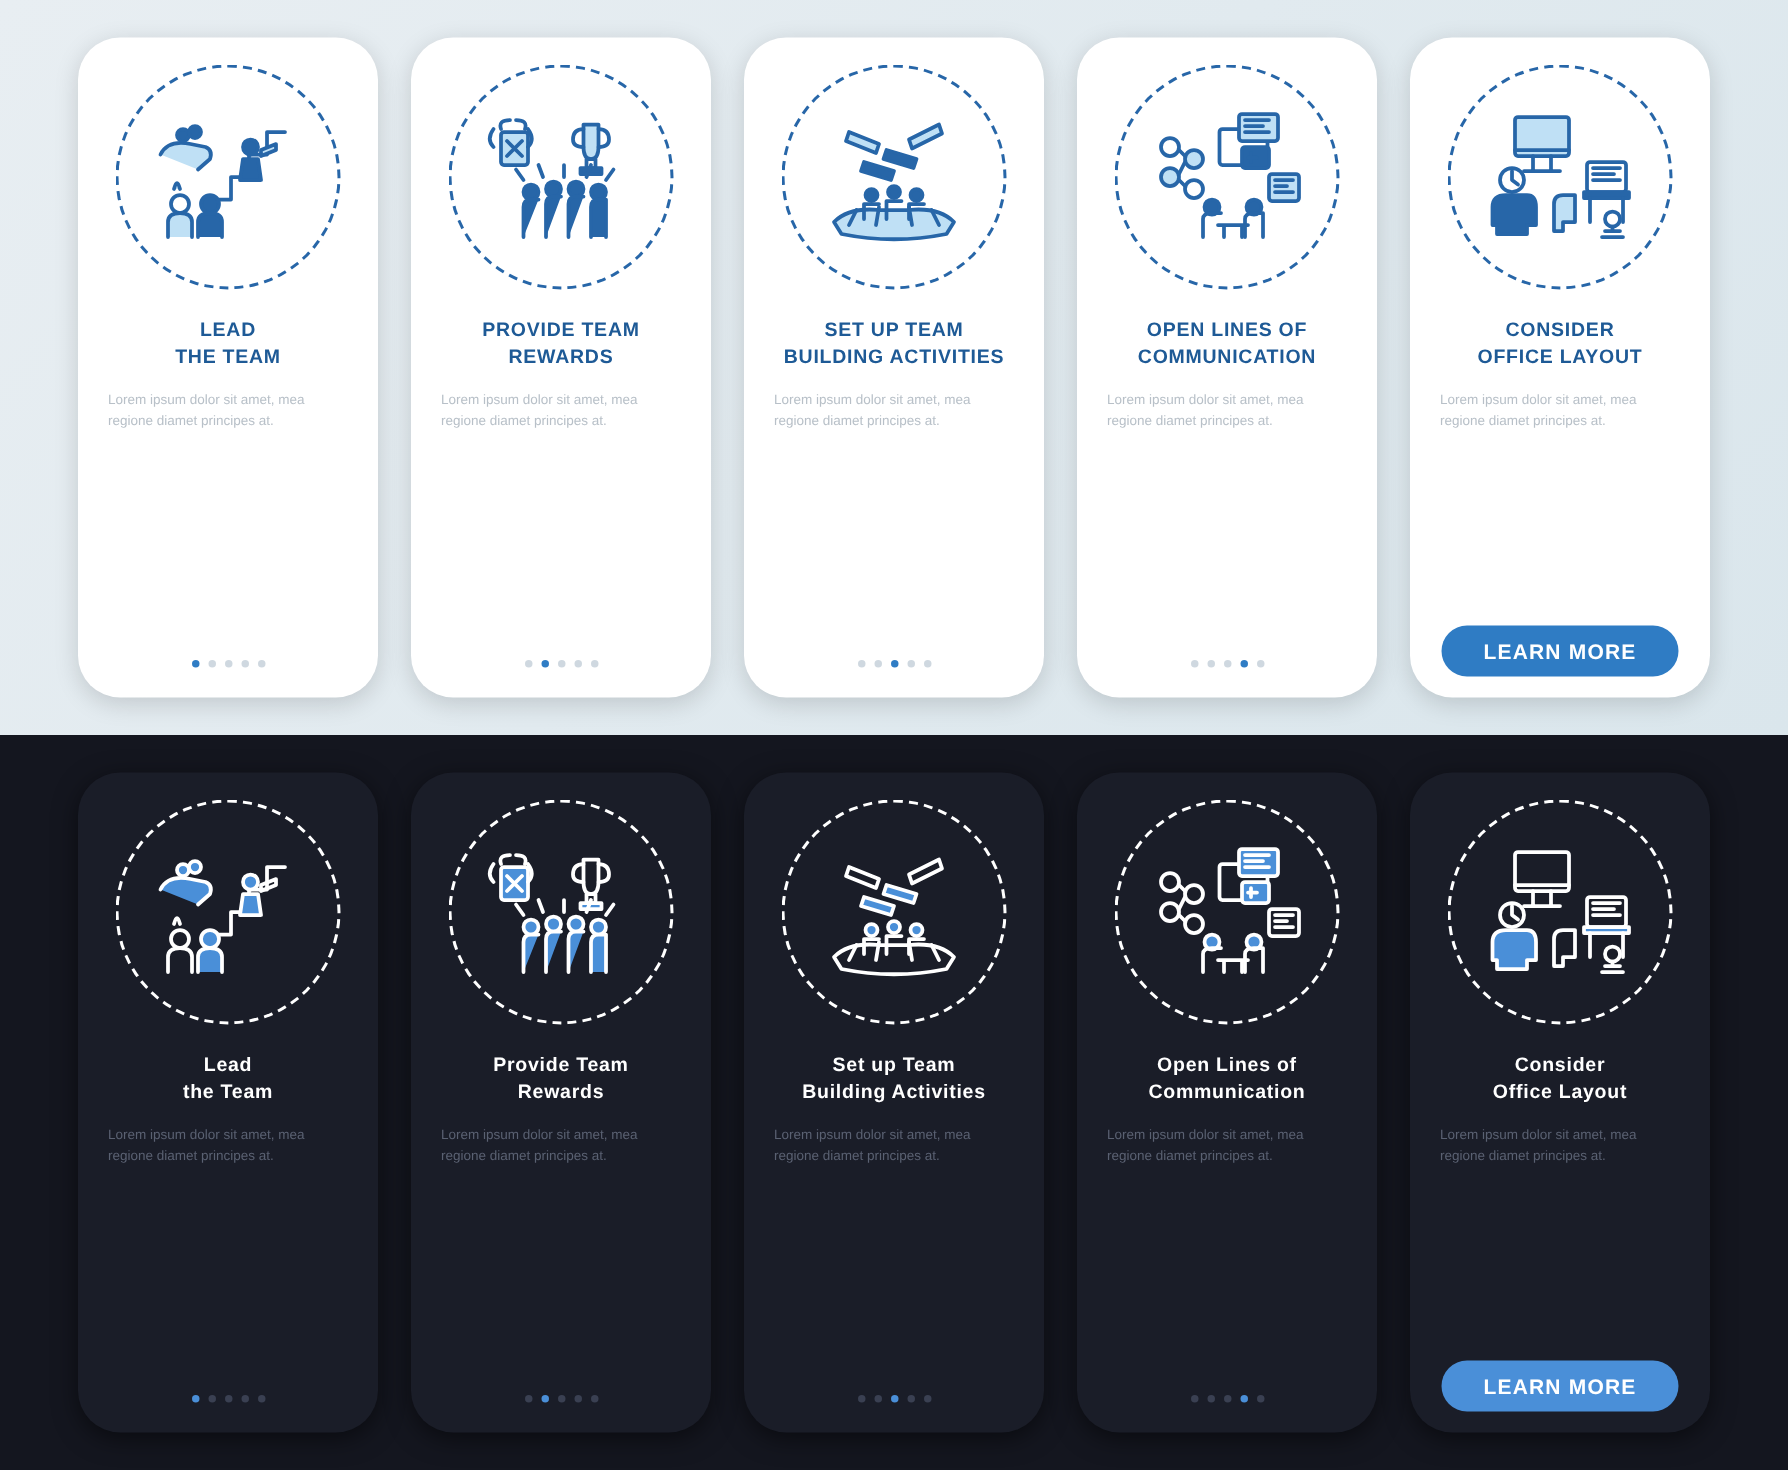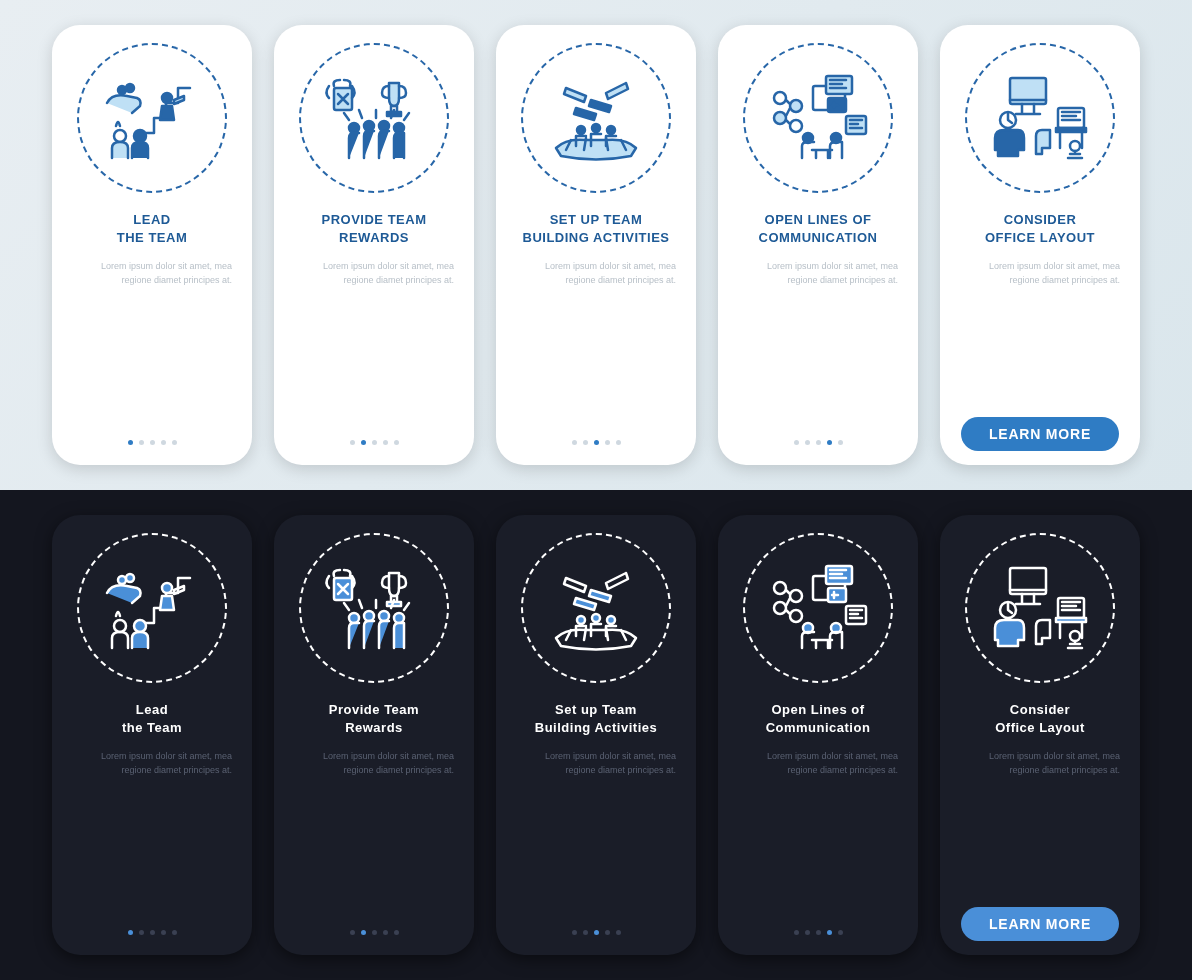--- a/index.html
+++ b/index.html
@@ -10,21 +10,21 @@
 .phone{width:200px;height:440px;border-radius:28px;display:flex;flex-direction:column;align-items:center;padding:18px 14px 16px;position:relative;box-shadow:0 4px 16px rgba(0,0,0,0.15)}
 .phone-light{background:#fff}
 .phone-dark{background:#1a1d28;box-shadow:0 4px 16px rgba(0,0,0,0.5)}
 .illus{width:150px;height:150px;border:2px dashed;border-radius:50%;display:flex;align-items:center;justify-content:center;margin-bottom:18px;flex-shrink:0}
 .illus-light{border-color:#2766a8}
 .illus-dark{border-color:#fff}
 .illus svg{width:120px;height:120px}
 .title{text-align:center;font-weight:700;font-size:13px;letter-spacing:0.5px;line-height:1.35;margin-bottom:14px;white-space:pre-line}
 .title-light{color:#1e5a96;text-transform:uppercase}
 .title-dark{color:#fff}
-.desc{text-align:right;font-size:9px;line-height:1.5;padding:0 6px}
+.desc{text-align:left;font-size:9px;line-height:1.5;padding:0 6px}
 .desc-light{color:#b8c0c8}
 .desc-dark{color:#5a6172}
 .dots{display:flex;gap:6px;position:absolute;bottom:20px}
 .dot{width:5px;height:5px;border-radius:50%}
 .dot-light-off{background:#cfd8e0}
 .dot-light-on{background:#2f7cc4}
 .dot-dark-off{background:#3a4052}
 .dot-dark-on{background:#4a8fd8}
 .btn{position:absolute;bottom:14px;padding:9px 28px;border-radius:18px;font-size:14px;font-weight:700;letter-spacing:0.8px;color:#fff;cursor:pointer;border:none}
 .btn-light{background:#2f7cc4}

